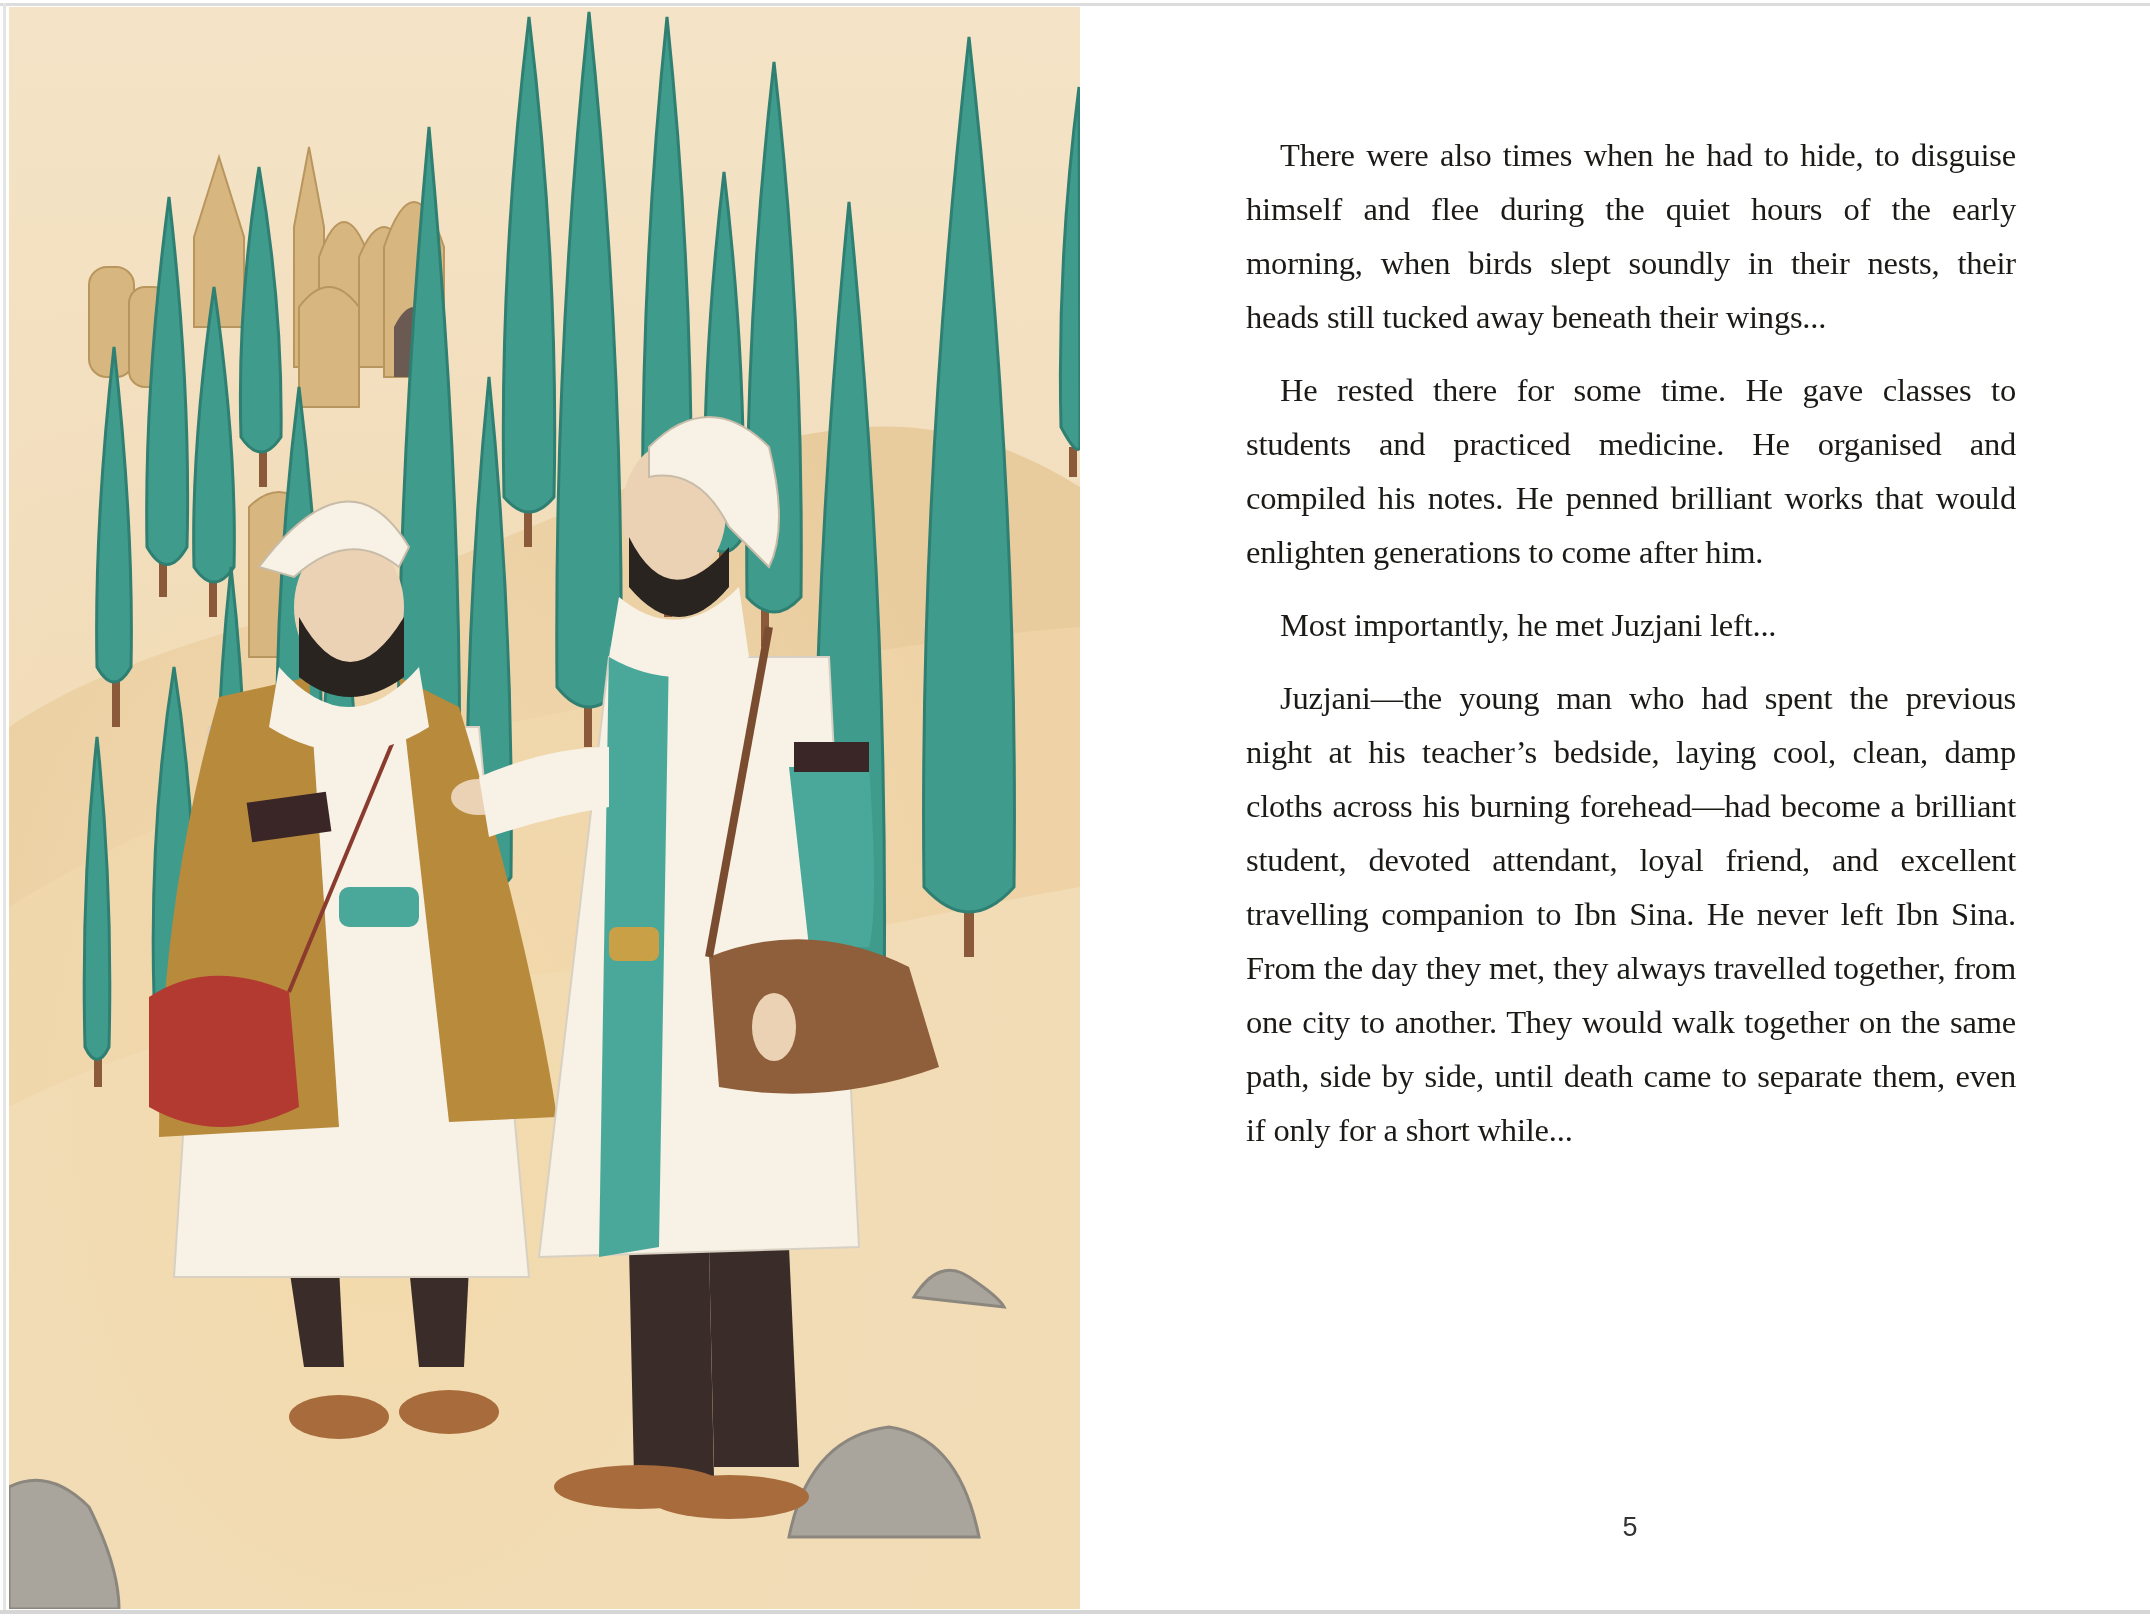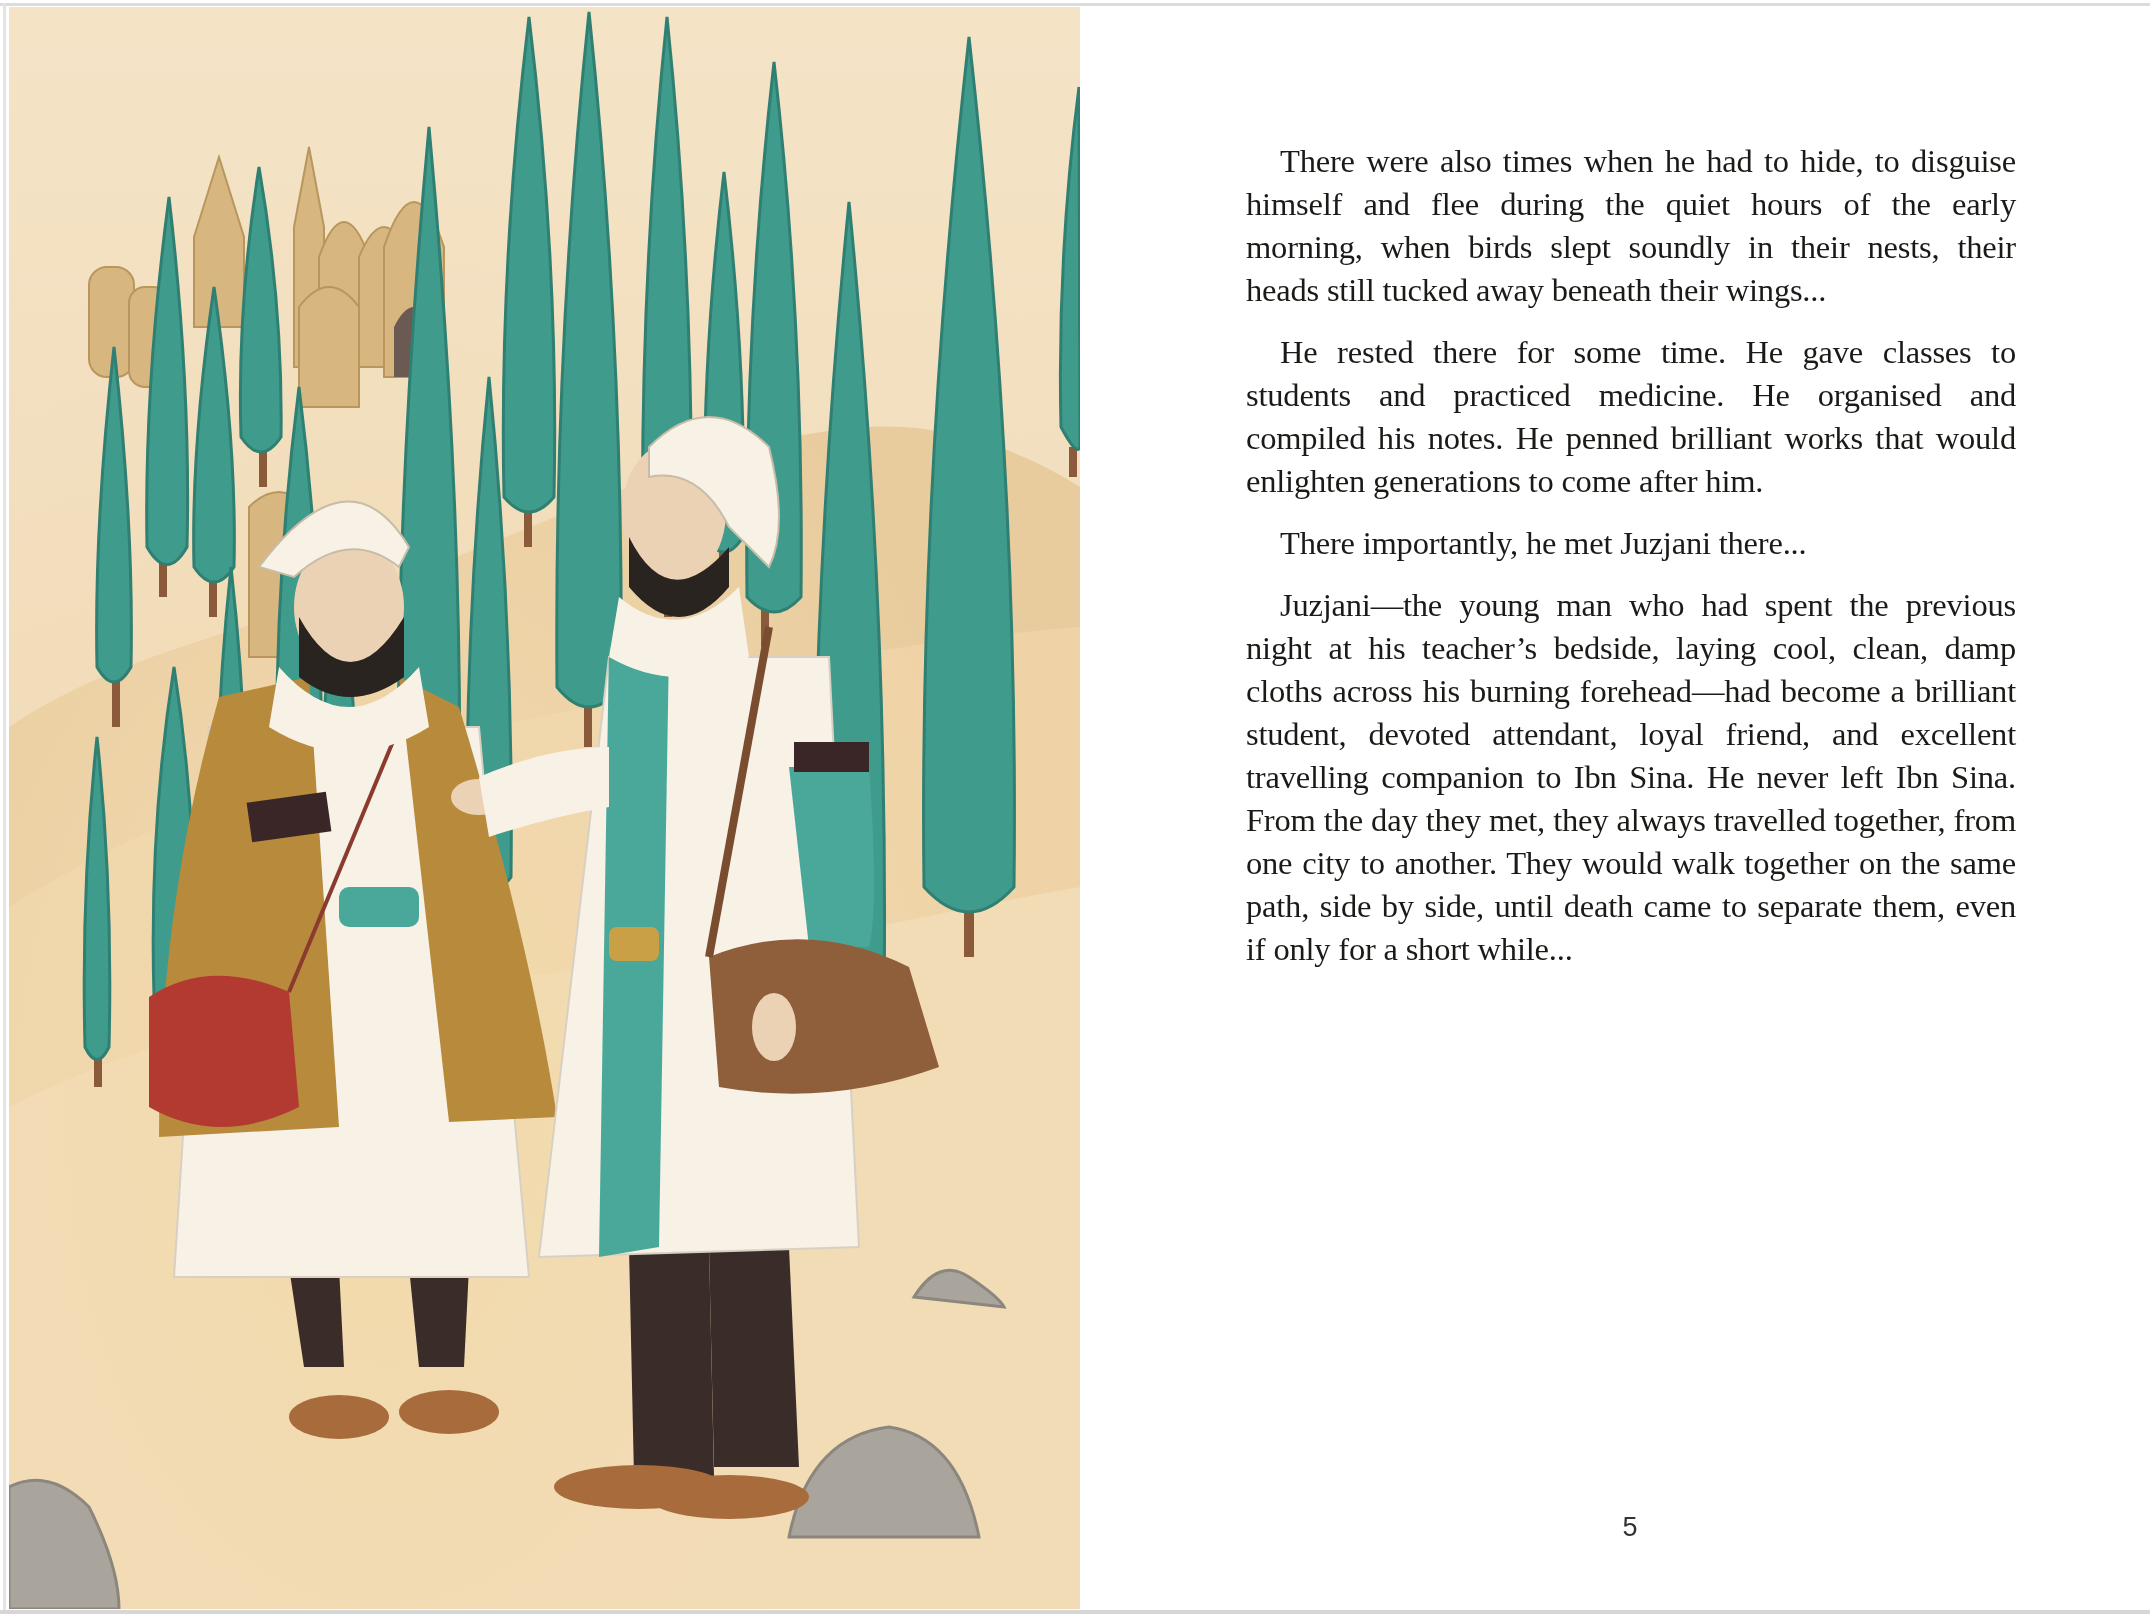--- a/index.html
+++ b/index.html
@@ -14,22 +14,22 @@
   .illustration {
     position: absolute; left: 9px; top: 7px; width: 1071px; height: 1602px;
     background: #f1ddbb; overflow: hidden;
   }
   .illustration svg { display: block; width: 100%; height: 100%; }
   .text-page {
     position: absolute; left: 1246px; top: 128px; width: 770px;
     color: #1c1a17;
   }
   .para {
-    margin: 12px 0 19px 0;
-    font-size: 32.5px; line-height: 43px;
+    margin: 0 0 19px 0;
+    font-size: 32.5px; line-height: 54px;
     text-align: justify; text-indent: 34px;
     letter-spacing: -0.2px;
   }
   .page-number {
     position: absolute; left: 1600px; top: 1512px; width: 60px; text-align: center;
     font-family: "Liberation Sans", "DejaVu Sans", sans-serif;
     font-size: 27px; color: #333333;
   }
 </style>
 </head>
@@ -173,19 +173,19 @@
       <path d="M640 440 Q700 380 760 440 Q780 520 760 560 L720 520 Q690 460 640 470 Z" fill="#f7f1e6" stroke="#c8bca8" stroke-width="2"></path>
       <path d="M610 590 Q670 640 730 580 L740 650 Q670 690 600 650 Z" fill="#f7f1e6"></path>
       <ellipse cx="765" cy="1020" rx="22" ry="34" fill="#ecd2b4"></ellipse>
     </g>
   </svg>
 </div>
 
 <div class="text-page">
   <p class="para">There were also times when he had to hide, to disguise himself and flee during the quiet hours of the early morning, when birds slept soundly in their nests, their heads still tucked away beneath their wings...</p>
   <p class="para">He rested there for some time. He gave classes to students and practiced medicine. He organised and compiled his notes. He penned brilliant works that would enlighten generations to come after him.</p>
-  <p class="para">There importantly, he met Juzjani there...</p>
+  <p class="para">Most importantly, he met Juzjani left...</p>
   <p class="para">Juzjani—the young man who had spent the previous night at his teacher’s bedside, laying cool, clean, damp cloths across his burning forehead—had become a brilliant student, devoted attendant, loyal friend, and excellent travelling companion to Ibn Sina. He never left Ibn Sina. From the day they met, they always travelled together, from one city to another. They would walk together on the same path, side by side, until death came to separate them, even if only for a short while...</p>
 </div>
 
 <div class="page-number">5</div>
 
 <div class="frame-bottom"></div>
 
 </body></html>

